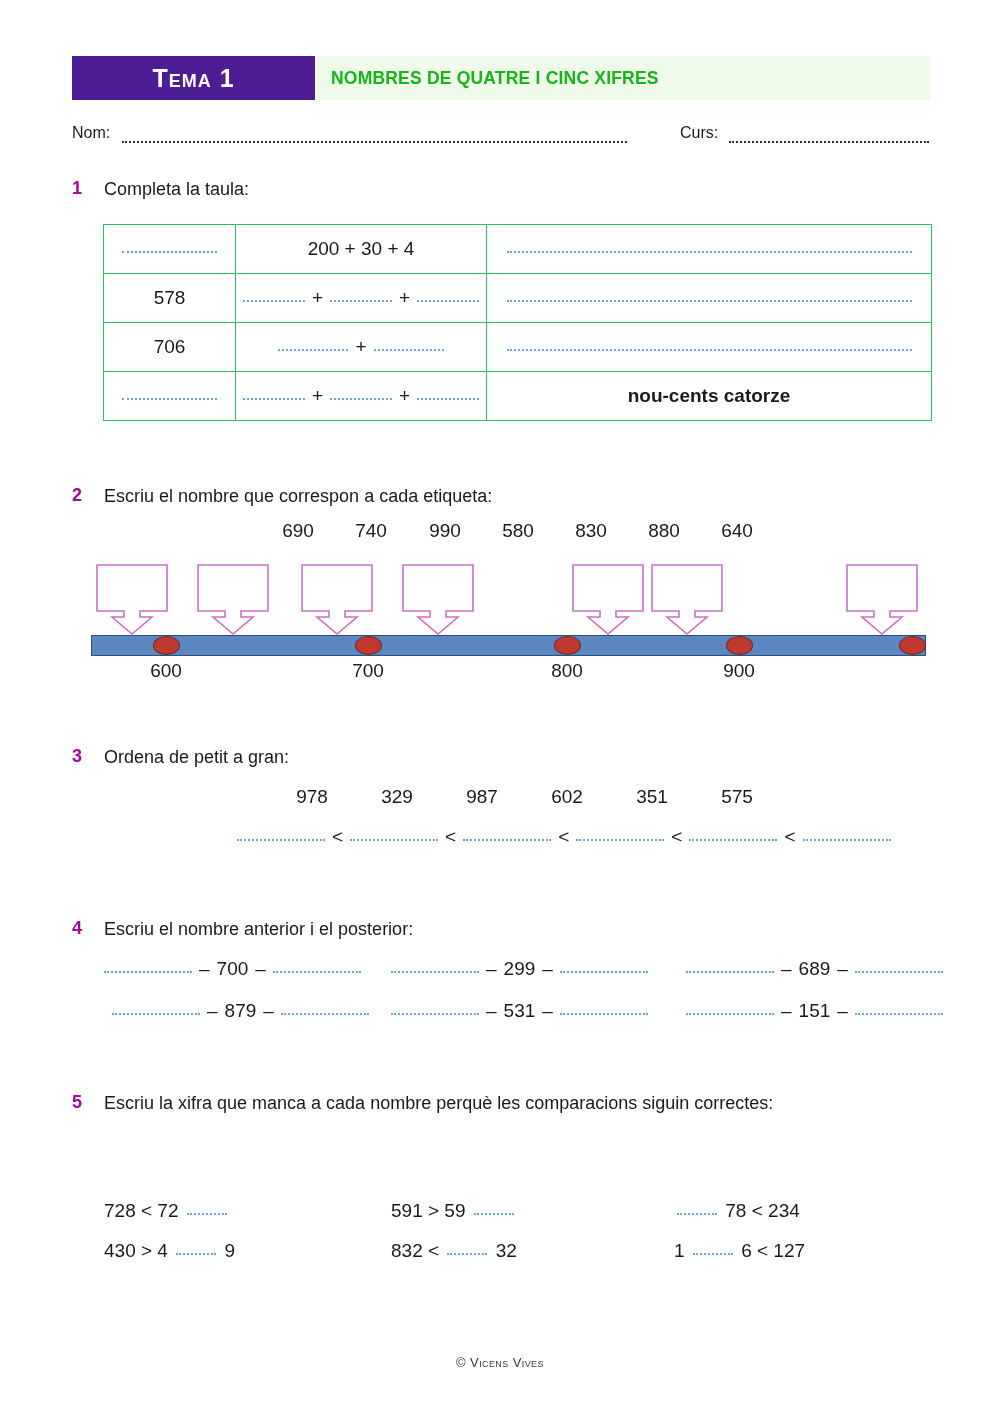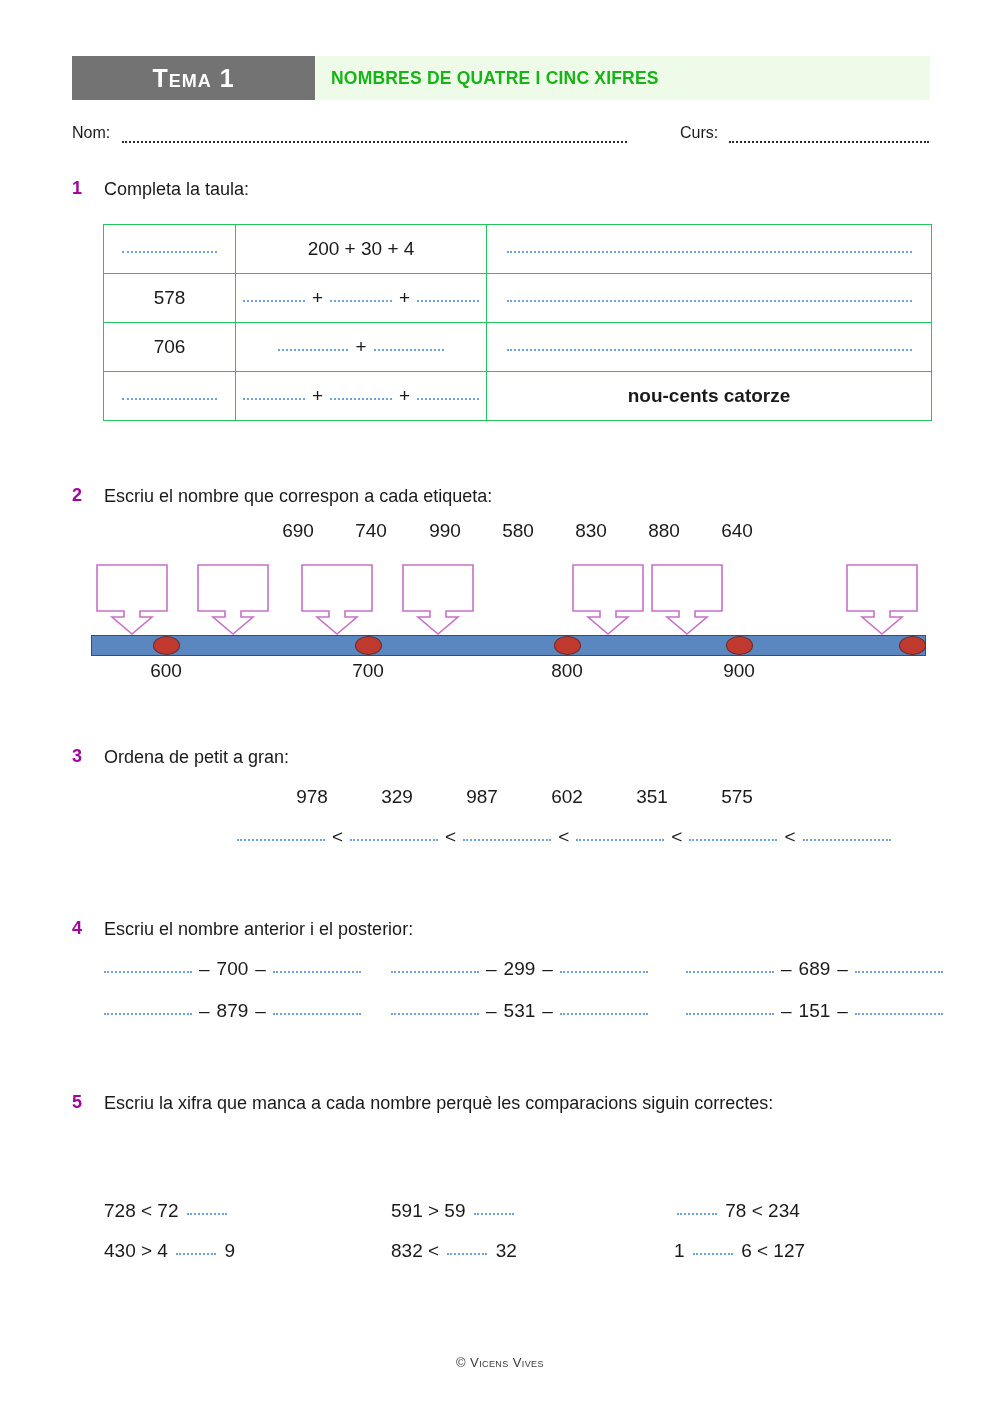--- a/index.html
+++ b/index.html
@@ -23,21 +23,21 @@
     top: 56px;
     width: 858px;
     height: 44px;
     background: #eefbe8;
     display: flex;
     align-items: center;
   }
   .tema-badge {
     width: 243px;
     height: 44px;
-    background: #737373;
+    background: #4c1d95;
     color: #ffffff;
     display: flex;
     align-items: center;
     justify-content: center;
     font-size: 25px;
     font-weight: bold;
     font-variant: small-caps;
     letter-spacing: 1px;
   }
   .header-title {
@@ -413,21 +413,21 @@
       <span class="bdot w88"></span><span class="dash">–</span><span>700</span><span class="dash">–</span><span class="bdot w88"></span>
     </span>
     <span class="ex4-cell" style="left:287px;">
       <span class="bdot w88"></span><span class="dash">–</span><span>299</span><span class="dash">–</span><span class="bdot w88"></span>
     </span>
     <span class="ex4-cell" style="left:582px;">
       <span class="bdot w88"></span><span class="dash">–</span><span>689</span><span class="dash">–</span><span class="bdot w88"></span>
     </span>
   </div>
   <div class="ex4-row">
-    <span class="ex4-cell" style="left:0;text-align:center;">
+    <span class="ex4-cell" style="left:8px;text-align:center;">
       <span class="bdot w88"></span><span class="dash">–</span><span>879</span><span class="dash">–</span><span class="bdot w88"></span>
     </span>
     <span class="ex4-cell" style="left:287px;">
       <span class="bdot w88"></span><span class="dash">–</span><span>531</span><span class="dash">–</span><span class="bdot w88"></span>
     </span>
     <span class="ex4-cell" style="left:582px;">
       <span class="bdot w88"></span><span class="dash">–</span><span>151</span><span class="dash">–</span><span class="bdot w88"></span>
     </span>
   </div>
 </div>

